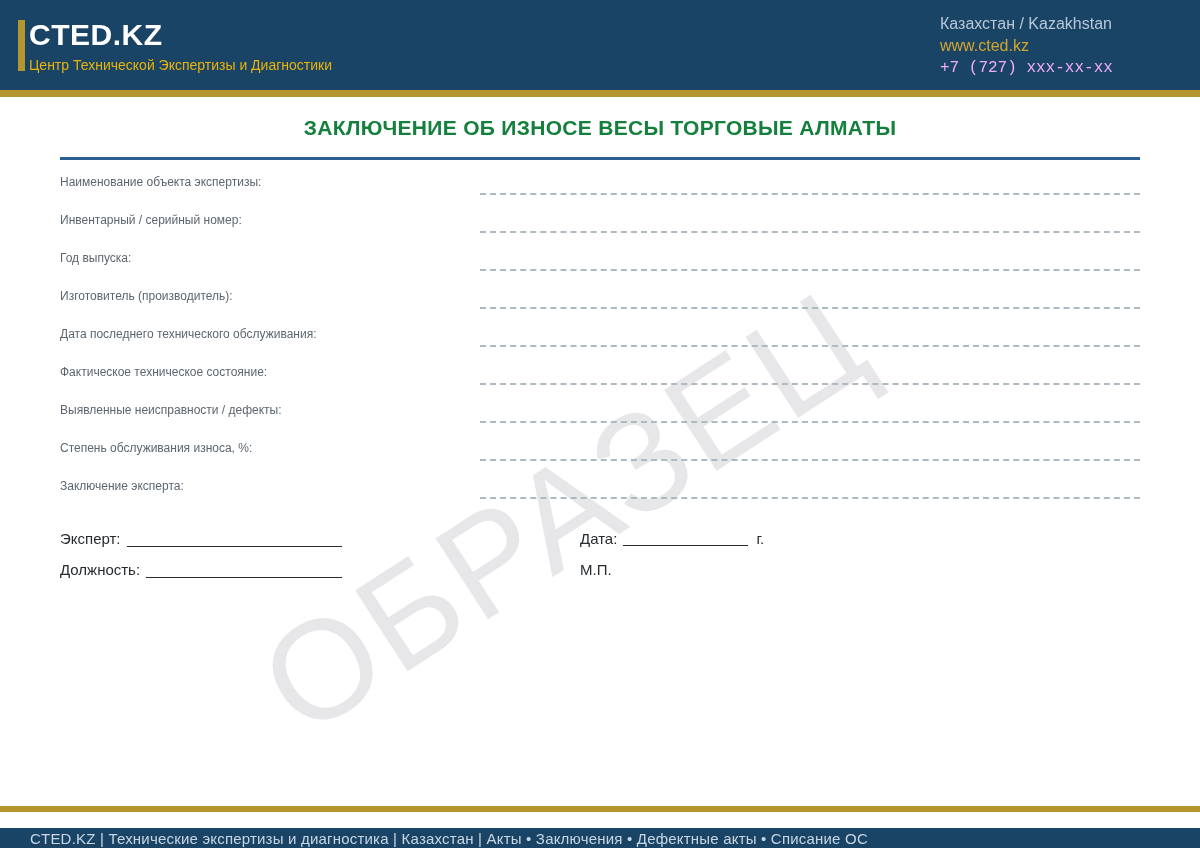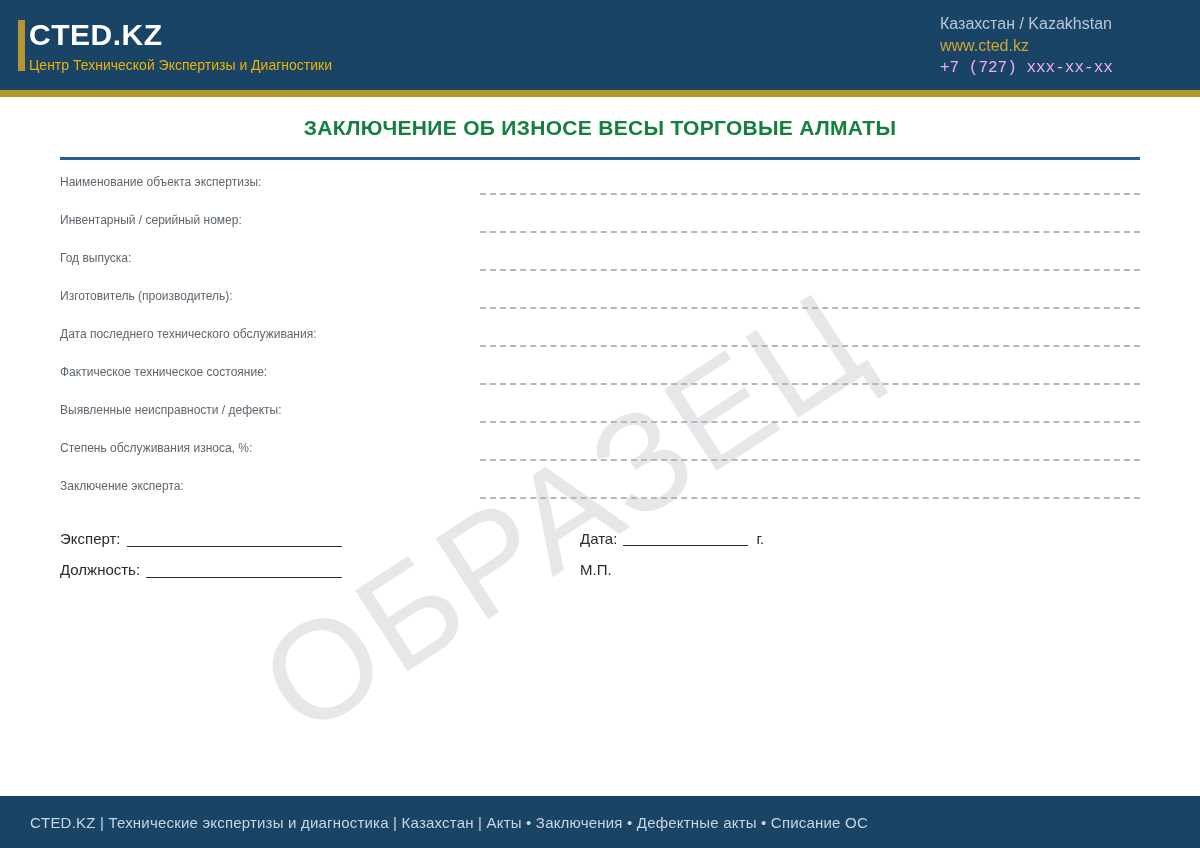--- a/index.html
+++ b/index.html
@@ -138,21 +138,21 @@
   .line-expert { width: 215px; }
   .line-date { width: 125px; }
   .line-position { width: 196px; }
   .date-suffix { margin-left: 8px; }
 
   
   .footer-gold { position: absolute; left: 0; right: 0; bottom: 36px; height: 6px; background: #B5952E; }
   .footer {
     position: absolute;
     left: 0; right: 0; bottom: 0;
-    height: 52px;
+    height: 20px;
     background: #1A4466;
     display: flex;
     align-items: center;
     padding-left: 30px;
     color: #C8D6E3;
     font-size: 15px;
     letter-spacing: 0.2px;
   }
 </style>
 </head>

